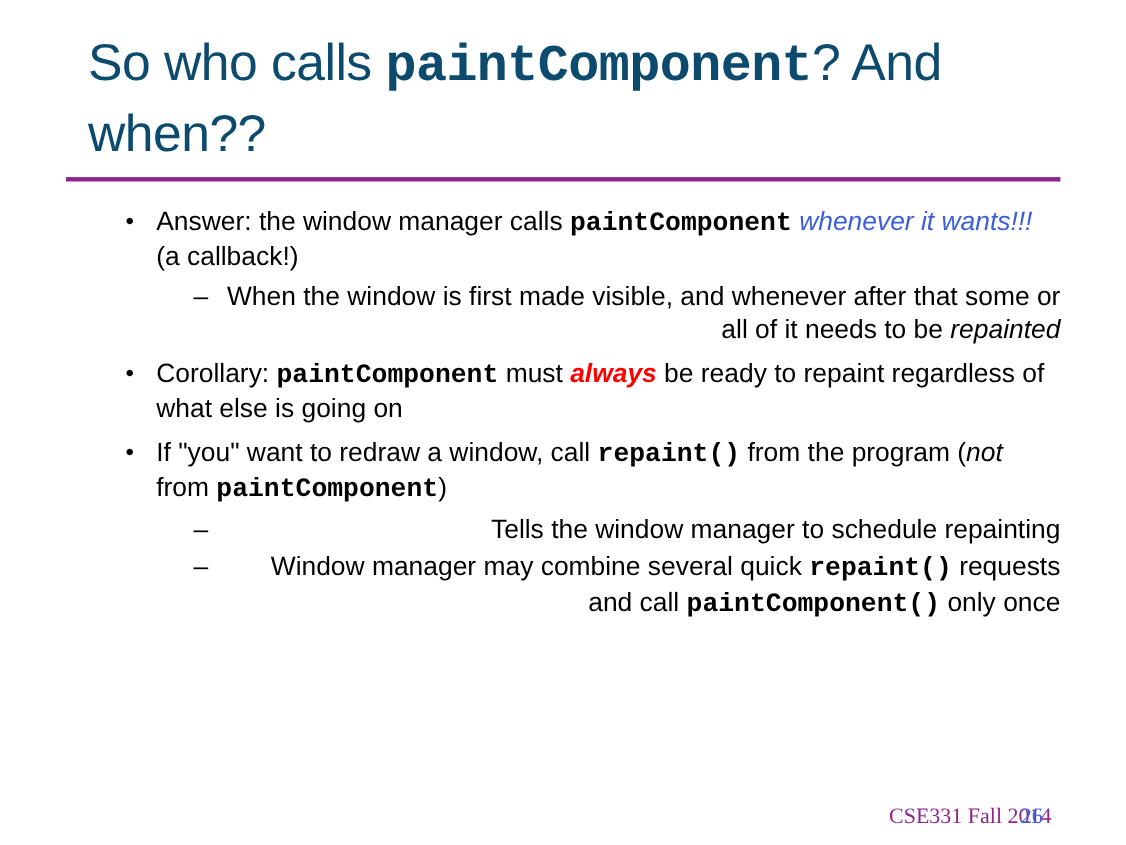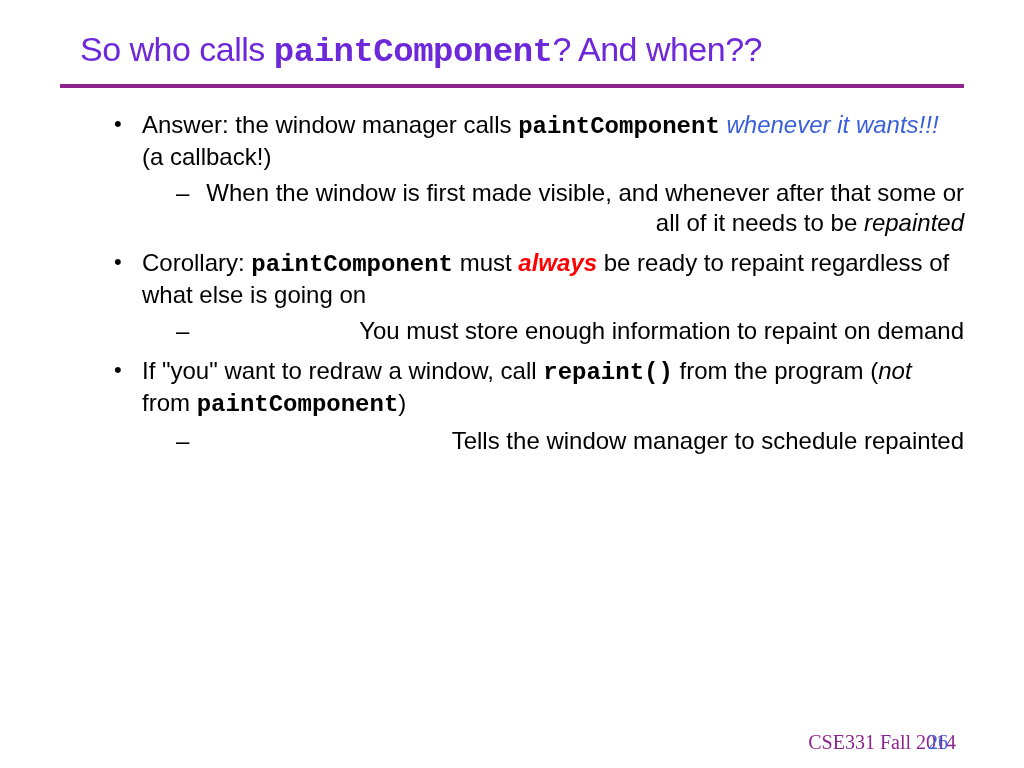--- a/index.html
+++ b/index.html
@@ -5,22 +5,22 @@
   * { margin: 0; padding: 0; box-sizing: border-box; }
   body {
     width: 1024px;
     height: 768px;
     background: #fff;
     font-family: Arial, Helvetica, sans-serif;
     position: relative;
     padding: 28px 60px 0 60px;
   }
   .title {
-    color: #6d28d9;
-    font-size: 34px;
+    color: #0c4a6e;
+    font-size: 47px;
     font-weight: normal;
     line-height: 1.25;
     padding: 0 20px 10px 20px;
     border-bottom: 4px solid #8e258e;
     margin-bottom: 22px;
     font-family: Arial, Helvetica, sans-serif;
     letter-spacing: -0.5px;
   }
   .title .code-title {
     font-family: "Courier New", Courier, monospace;
@@ -101,21 +101,21 @@
 
 <h1 class="title">
   <span>So who calls </span><span class="code-title">paintComponent</span><span>? And when??</span>
 </h1>
 
 <ul class="top" id="bullet-list">
     <li><span>Answer: the window manager calls </span><span class="code">paintComponent</span><span> </span><span class="blue-italic">whenever it wants!!</span><span class="blue-italic">!</span><span>  (a callback!)</span><ul class="sub">
         <li><span>When the window is first made visible, and whenever after that some or all of it needs to be </span><em class="plain">repainted</em></li>
       </ul></li>
     <li><span>Corollary: </span><span class="code">paintComponent</span><span>  must </span><span class="red-bold-italic">always</span><span> be ready to repaint regardless of what else is going on</span><ul class="sub">
-        <li><span>You must store enough information to repaint on demand</span></li>
       </ul></li>
     <li><span>If "you" want to redraw a window, call </span><span class="code">repaint()</span><span> from the program (</span><em class="plain">not</em><span> from </span><span class="code">paintComponent</span><span>)</span><ul class="sub">
-        <li><span>Tells the window manager to schedule repainted</span></li>
+        <li><span>Tells the window manager to schedule repainting</span></li>
+        <li><span>Window manager may combine several quick </span><span class="code">repaint()</span><span> requests and call </span><span class="code">paintComponent()</span><span> only once</span></li>
       </ul></li>
   </ul>
 
 <div class="footer">CSE331 Fall 2014</div>
 <div class="pagenum">26</div>
 
 </body></html>

